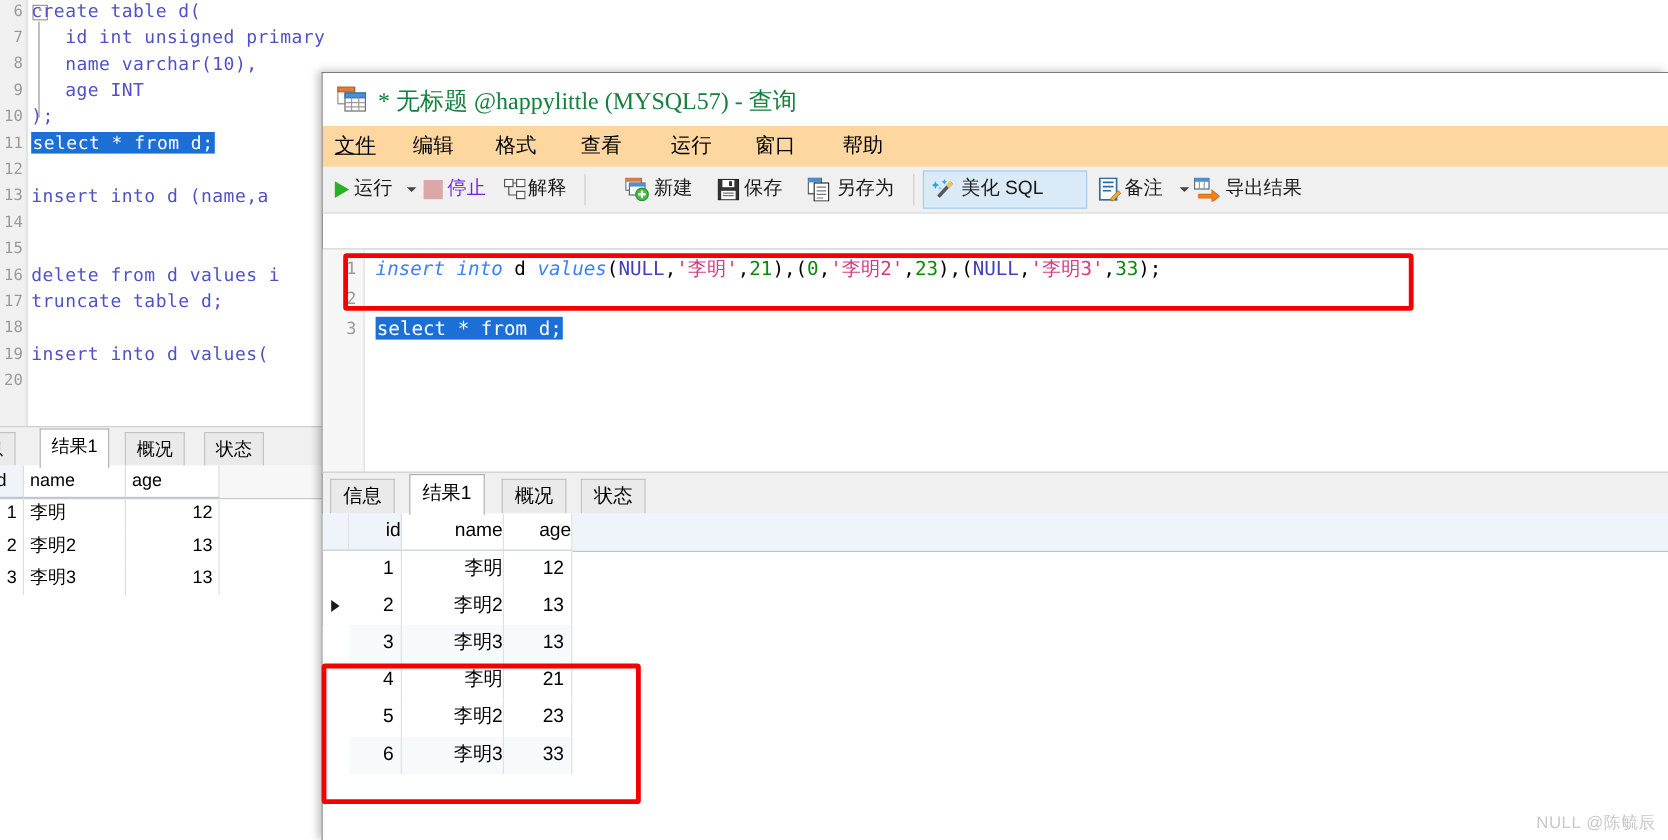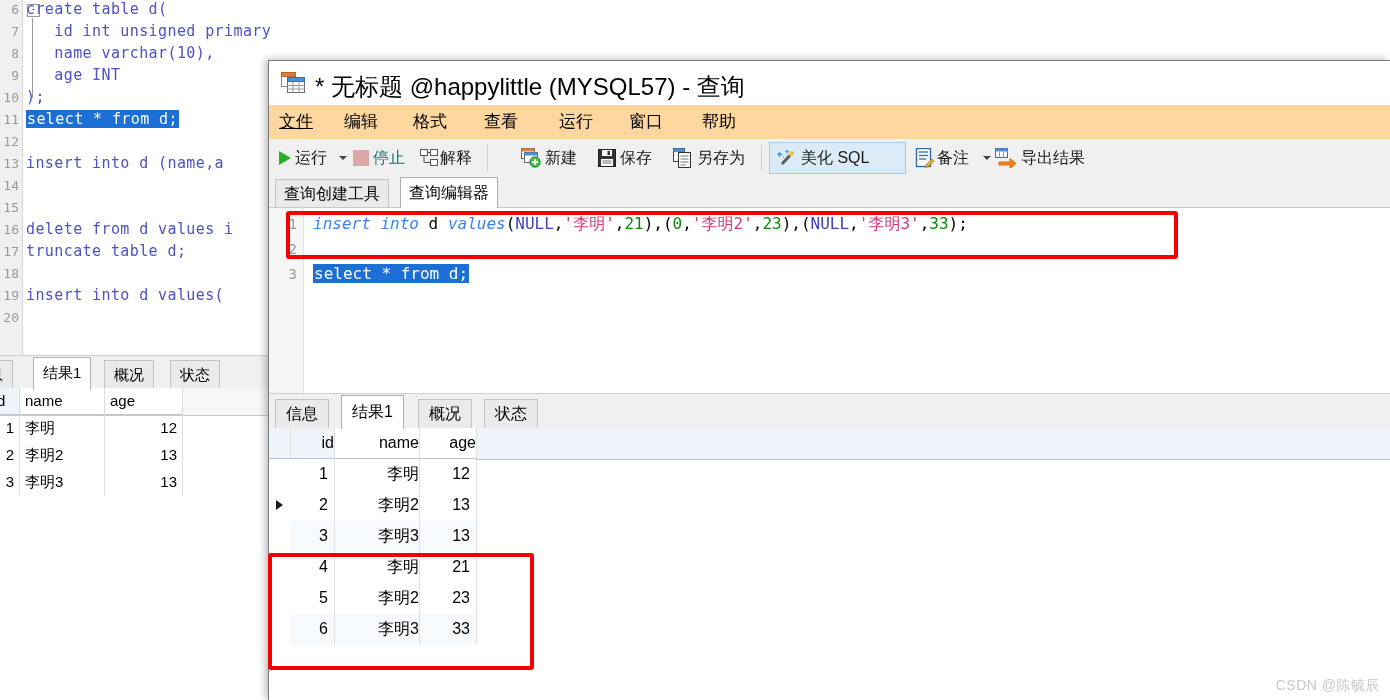--- a/index.html
+++ b/index.html
@@ -41,28 +41,28 @@
   .bghead.namec{background:#fff;}
   .bgnum{text-align:right;padding-right:5px;}
   .bgtxt{text-align:left;padding-left:5px;}
 
   
   #dialog{position:absolute;left:268px;top:60px;width:1122px;height:640px;background:#ffffff;
           border:1px solid #7a7a7a;border-bottom:none;border-right:none;box-sizing:border-box;
           box-shadow:-3px -1px 7px rgba(0,0,0,.25);}
   #titlebar{position:absolute;left:0;top:0;width:100%;height:44px;background:#ffffff;}
   #title-icon{position:absolute;left:12px;top:11px;width:26px;height:22px;}
-  #title-text{position:absolute;left:46px;top:10px;font-size:24px;color:#000000;white-space:nowrap;}
+  #title-text{position:absolute;left:46px;top:10px;font-size:20px;color:#15803d;white-space:nowrap;font-family:Liberation Serif, serif;}
 
   #menubar{position:absolute;left:0;top:44px;width:100%;height:34px;background:#fdd79f;}
   .menu-item{position:absolute;top:6px;height:22px;line-height:22px;font-size:17px;color:#000;cursor:default;}
 
   #toolbar{position:absolute;left:0;top:78px;width:100%;height:38px;background:#f0f0f0;border-bottom:1px solid #dcdcdc;}
   .tb{position:absolute;top:6px;height:26px;line-height:26px;font-size:16px;color:#1a1a1a;white-space:nowrap;}
-  .tb.dim{color:#0f766e;}
+  .tb.dim{color:#6d28d9;}
   .tb-sep{position:absolute;top:6px;width:1px;height:26px;background:#cfcfcf;}
   .tb-caret{position:absolute;top:17px;width:0;height:0;border-left:4px solid transparent;border-right:4px solid transparent;border-top:4px solid #444;}
   #tb-beautify{position:absolute;top:3px;height:32px;background:#dbeaf7;border:1px solid #a9cbe8;box-sizing:border-box;}
 
   #edtabs{position:absolute;left:0;top:116px;width:100%;height:30px;background:#f0f0f0;}
   .edtab{position:absolute;top:2px;height:28px;line-height:27px;padding:0 8px;font-size:16px;color:#000;
          background:#eaeaea;border:1px solid #c3c3c3;border-bottom:none;}
   .edtab.active{background:#ffffff;top:0px;height:30px;line-height:29px;border-color:#b0b0b0;z-index:3;}
 
   #editor{position:absolute;left:0;top:146px;width:100%;height:186px;background:#ffffff;border-top:1px solid #c9c9c9;}
@@ -272,24 +272,20 @@
     <svg style="position:absolute;left:726px;top:9px;" width="24" height="20" viewBox="0 0 24 20">
       <rect x="0.5" y="0.5" width="12" height="9" fill="#fff" stroke="#5a6b7a"></rect>
       <rect x="0.5" y="0.5" width="12" height="3" fill="#4a90d9"></rect>
       <line x1="4.5" y1="3.5" x2="4.5" y2="9.5" stroke="#9a9a9a"></line>
       <line x1="8.5" y1="3.5" x2="8.5" y2="9.5" stroke="#9a9a9a"></line>
       <path d="M4 14 h11 v-3.5 l6 5 -6 5 V17 H4z" fill="#f58220" stroke="#d9700f"></path>
     </svg>
     <div class="tb" style="left:752px;">导出结果</div>
   </div>
 
-  <div id="edtabs">
-    <div class="edtab" style="left:6px;">查询创建工具</div>
-    <div class="edtab active" style="left:131px;">查询编辑器</div>
-  </div>
 
   <div id="editor">
     <div id="ed-gutter"></div>
     <div class="ed-ln" style="top:8px;">1</div>
     <div class="ed-ln" style="top:33px;">2</div>
     <div class="ed-ln" style="top:58px;">3</div>
 
     <div class="ed-code" style="top:6px;"><span class="kw">insert into</span><span class="kw"> </span><span class="pl">d</span><span class="pl"> </span><span class="kw">values</span><span class="pl">(</span><span class="nullk">NULL</span><span class="pl">,</span><span class="str">'李明'</span><span class="pl">,</span><span class="numv">21</span><span class="pl">),(</span><span class="numv">0</span><span class="pl">,</span><span class="str">'李明2'</span><span class="pl">,</span><span class="numv">23</span><span class="pl">),(</span><span class="nullk">NULL</span><span class="pl">,</span><span class="str">'李明3'</span><span class="pl">,</span><span class="numv">33</span><span class="pl">);</span></div>
 
     <div class="ed-sel" style="top:56px;">select * from d;</div>
@@ -352,13 +348,13 @@
       <div class="rcell rnum" style="left:22px;width:44px;">6</div>
       <div class="rcell rtxt" style="left:66px;width:85px;">李明3</div>
       <div class="rcell rnum" style="left:151px;width:57px;">33</div>
     </div>
   </div>
 </div>
 
 <div class="redbox" style="left:286px;top:211px;width:892px;height:48px;"></div>
 <div class="redbox" style="left:268px;top:553px;width:266px;height:117px;"></div>
 
-<div id="watermark">CSDN @陈毓辰</div>
+<div id="watermark">NULL @陈毓辰</div>
 
 </body></html>

